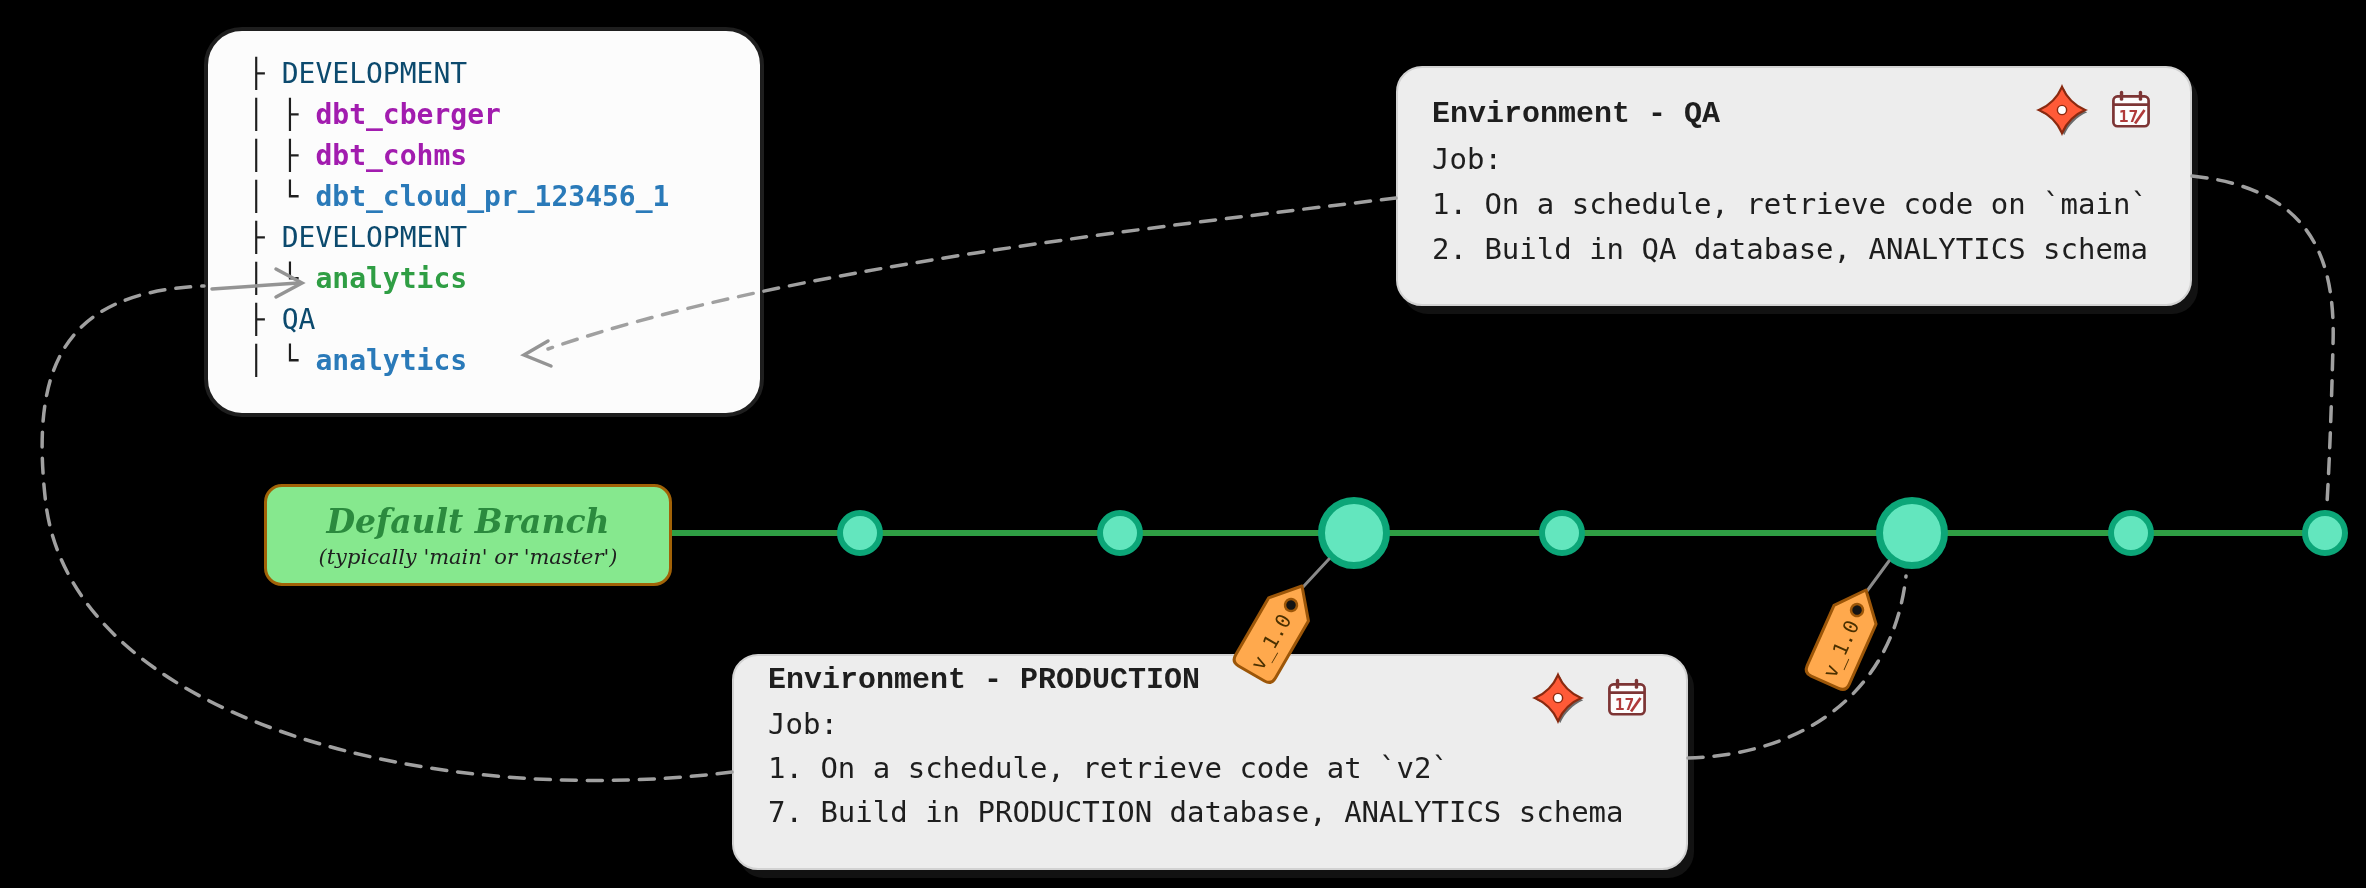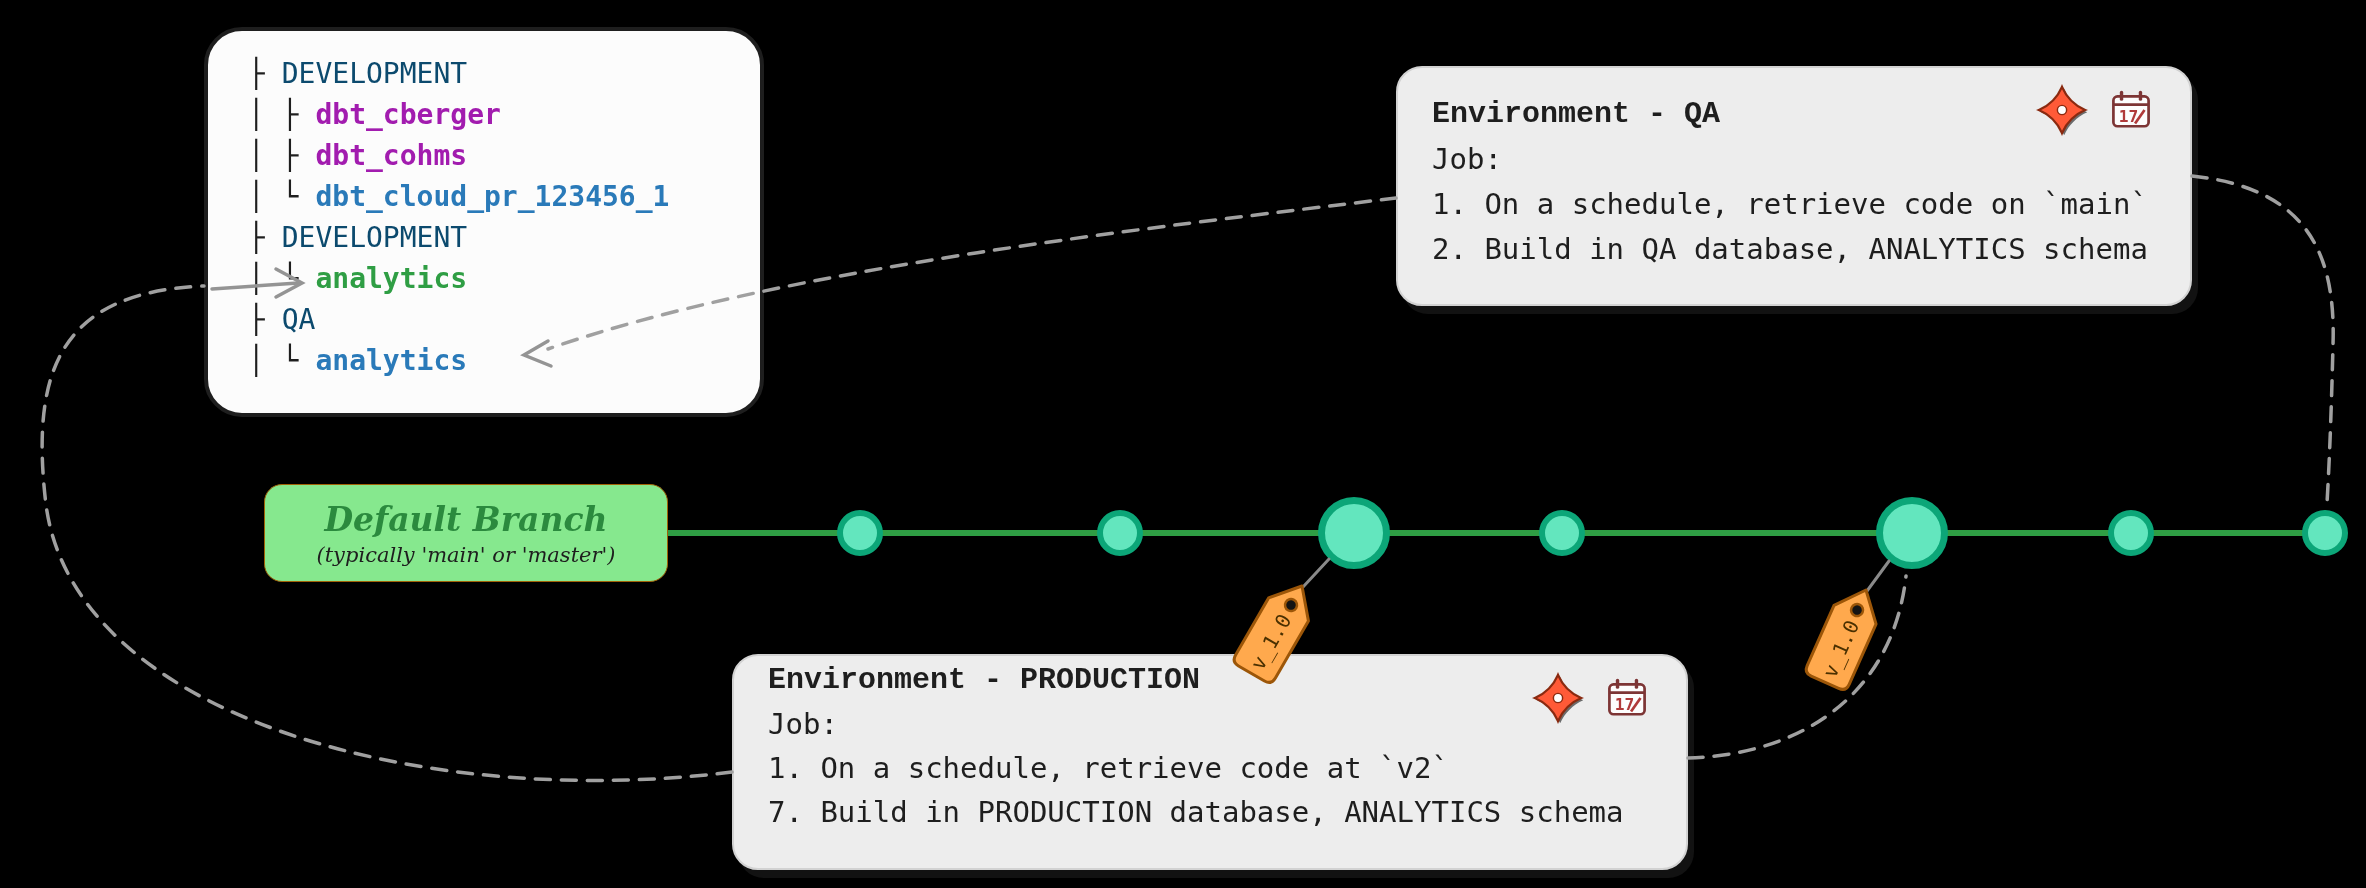--- a/index.html
+++ b/index.html
@@ -23,21 +23,21 @@
     box-shadow:6px 8px 0 rgba(40,40,40,0.45);}
   .qa-card{left:1396px;top:66px;width:796px;height:240px;padding:24px 34px;}
   .prod-card{left:732px;top:654px;width:956px;height:216px;padding:2px 34px;}
   .card-line{font-size:29px;line-height:45px;white-space:pre;}
   .prod-card .card-line{line-height:44px;}
   .card-title{font-size:30px;font-weight:bold;font-family:Liberation Mono, monospace;}
   .card-icons{position:absolute;top:16px;right:36px;display:flex;gap:20px;align-items:center;}
 
   
   .branch-box{position:absolute;left:264px;top:484px;width:402px;height:96px;
-    background:#86e88e;border:1px solid #a16207;border-radius:18px;z-index:10;
+    background:#86e88e;border:3px solid #a16207;border-radius:18px;z-index:10;
     display:flex;flex-direction:column;align-items:center;justify-content:center;
     font-family:"DejaVu Serif",serif;font-style:italic;}
   .branch-title{font-size:33px;font-weight:bold;color:#2b8a3e;}
   .branch-sub{font-size:21px;color:#1e1e1e;margin-top:4px;}
 
   .branch-line{position:absolute;left:660px;top:530px;width:1672px;height:6px;
     background:#2f9e44;z-index:5;}
 
   
   .commit{position:absolute;border-radius:50%;background:#63e6be;border:6px solid #0ca678;

